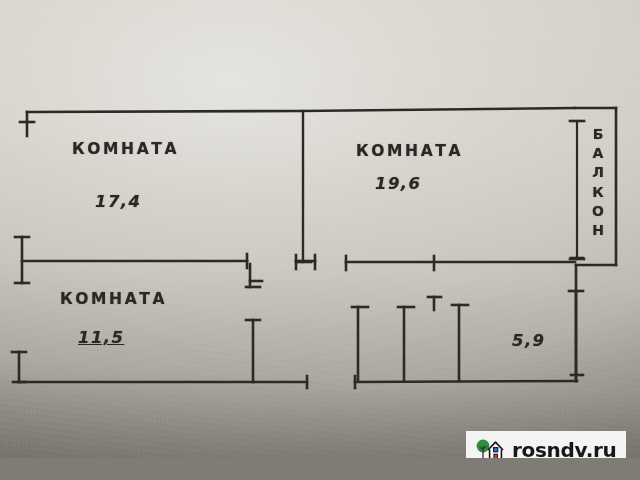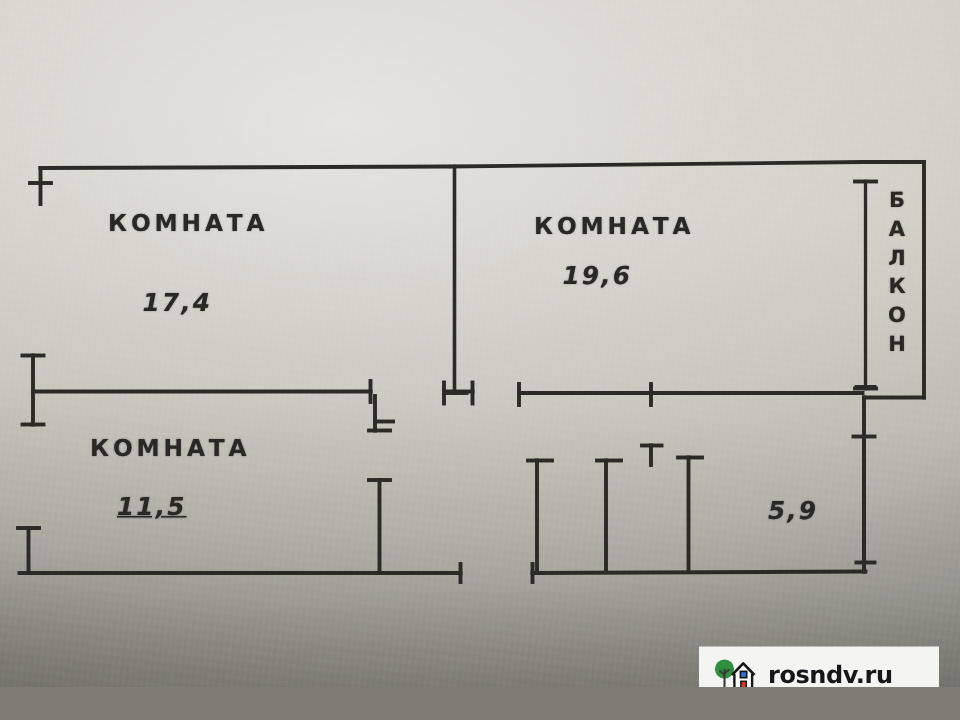--- a/index.html
+++ b/index.html
@@ -80,21 +80,21 @@
     background: #f4f4f2;
     display: flex;
     align-items: center;
     gap: 7px;
     padding-left: 9px;
     box-sizing: border-box;
   }
   #watermark .wm-text {
     font-family: "DejaVu Sans", sans-serif;
     font-weight: bold;
-    font-size: 16px;
+    font-size: 20px;
     color: #17171a;
     letter-spacing: -0.3px;
   }
 </style>
 </head>
 <body>
 
 <div id="screen">
 
   <div id="paper"></div>

